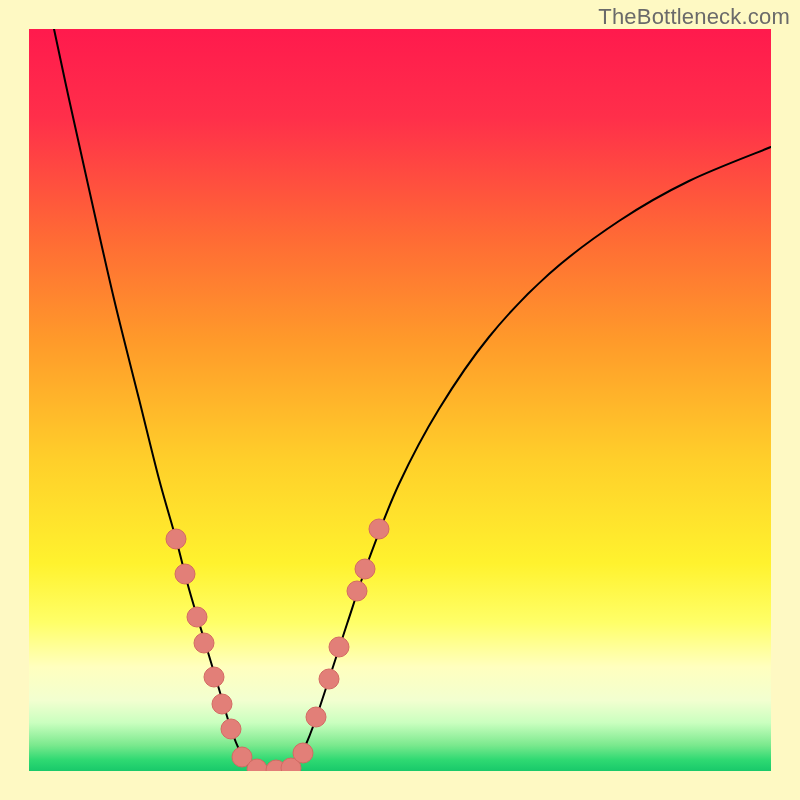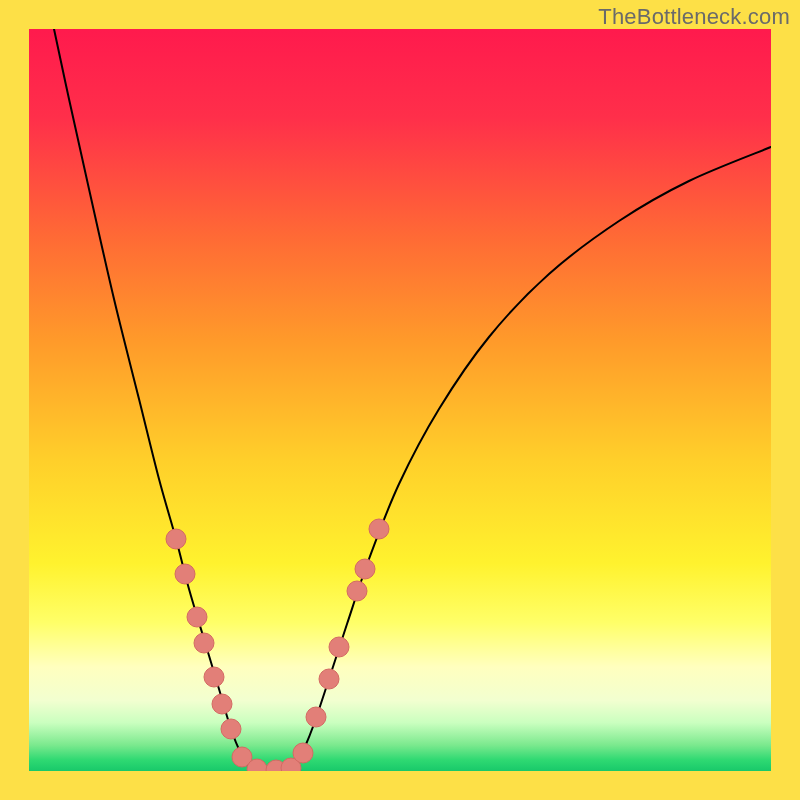--- a/index.html
+++ b/index.html
@@ -10,21 +10,21 @@
     background: #000;
     font-family: Arial, Helvetica, sans-serif;
     overflow: hidden;
   }
   .frame {
     position: absolute;
     left: 0;
     top: 0;
     width: 800px;
     height: 800px;
-    background: #fde047;
+    background: #fef9c3;
   }
   .plot {
     position: absolute;
     left: 29px;
     top: 29px;
     width: 742px;
     height: 742px;
     overflow: hidden;
   }
   .watermark {

